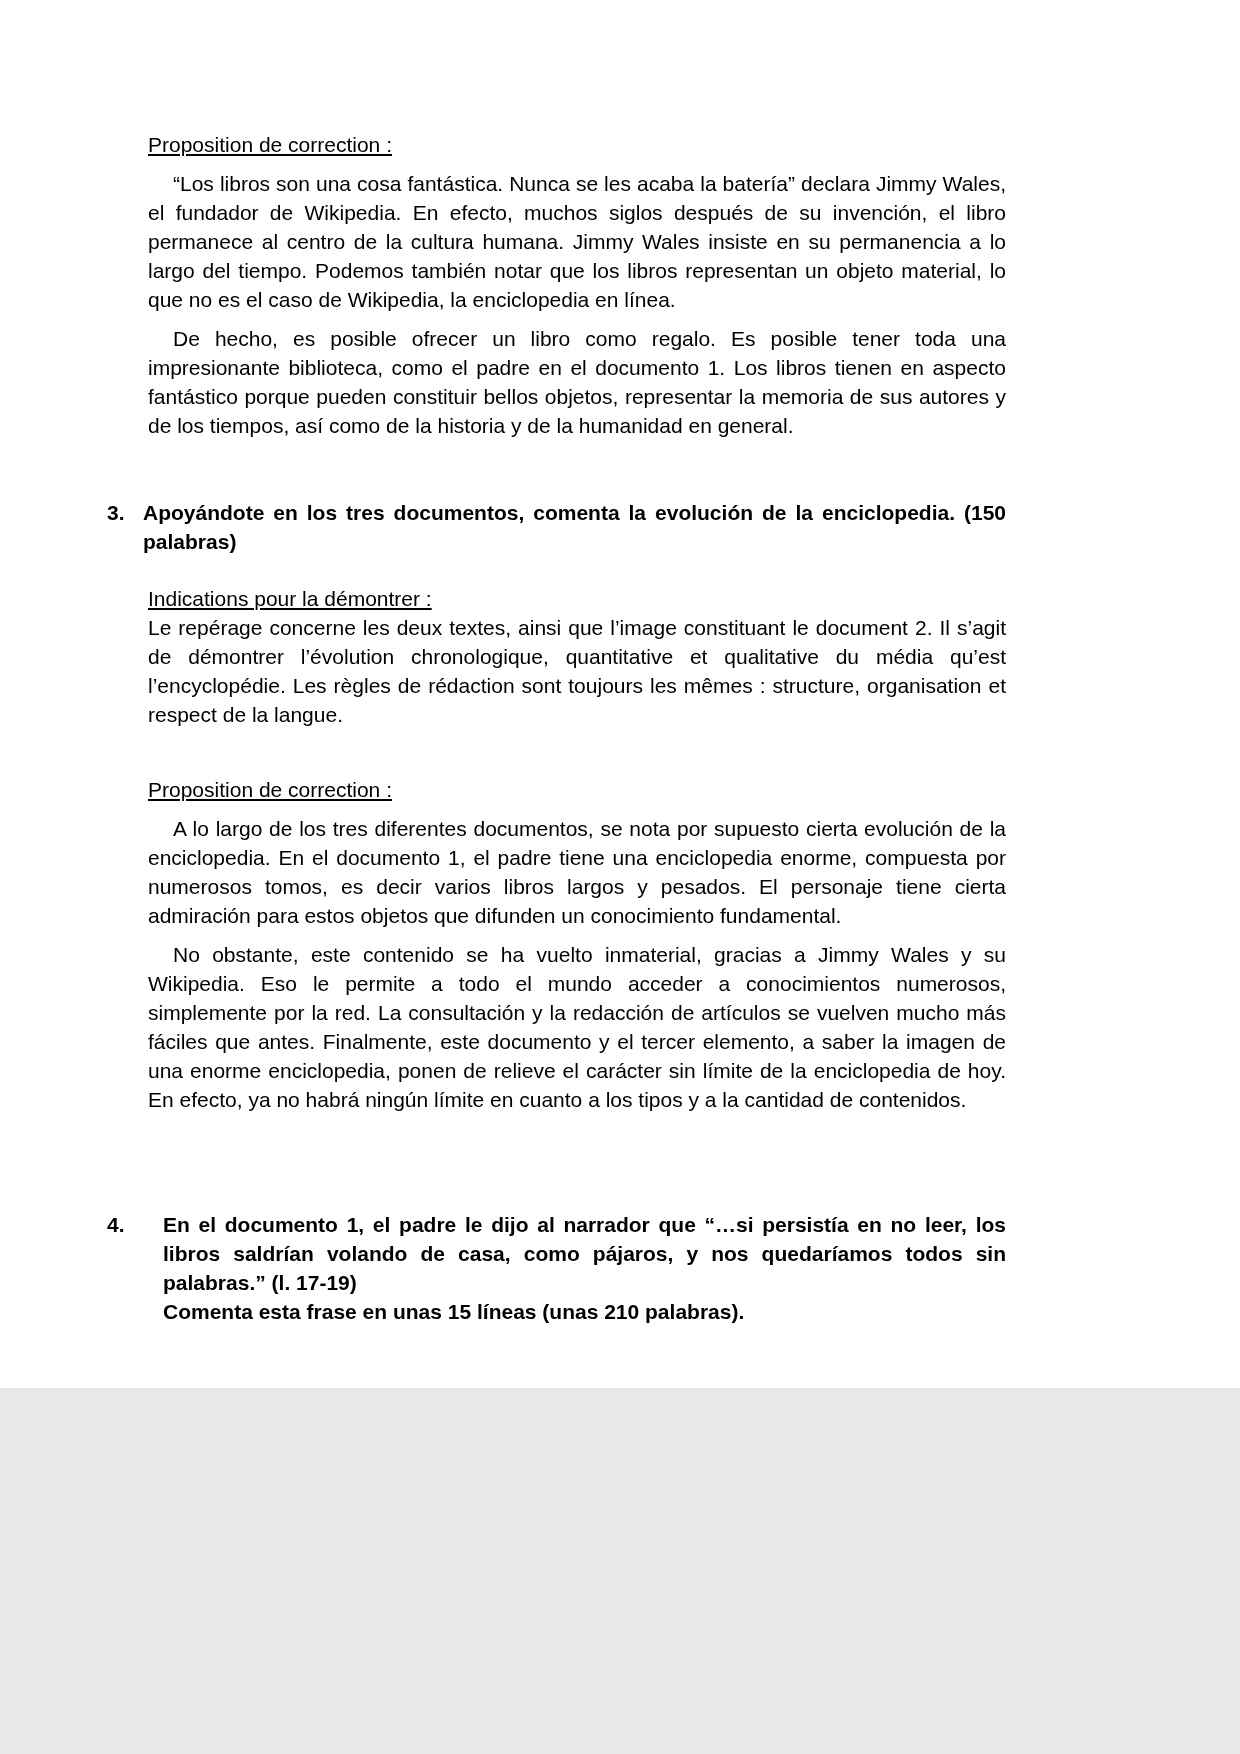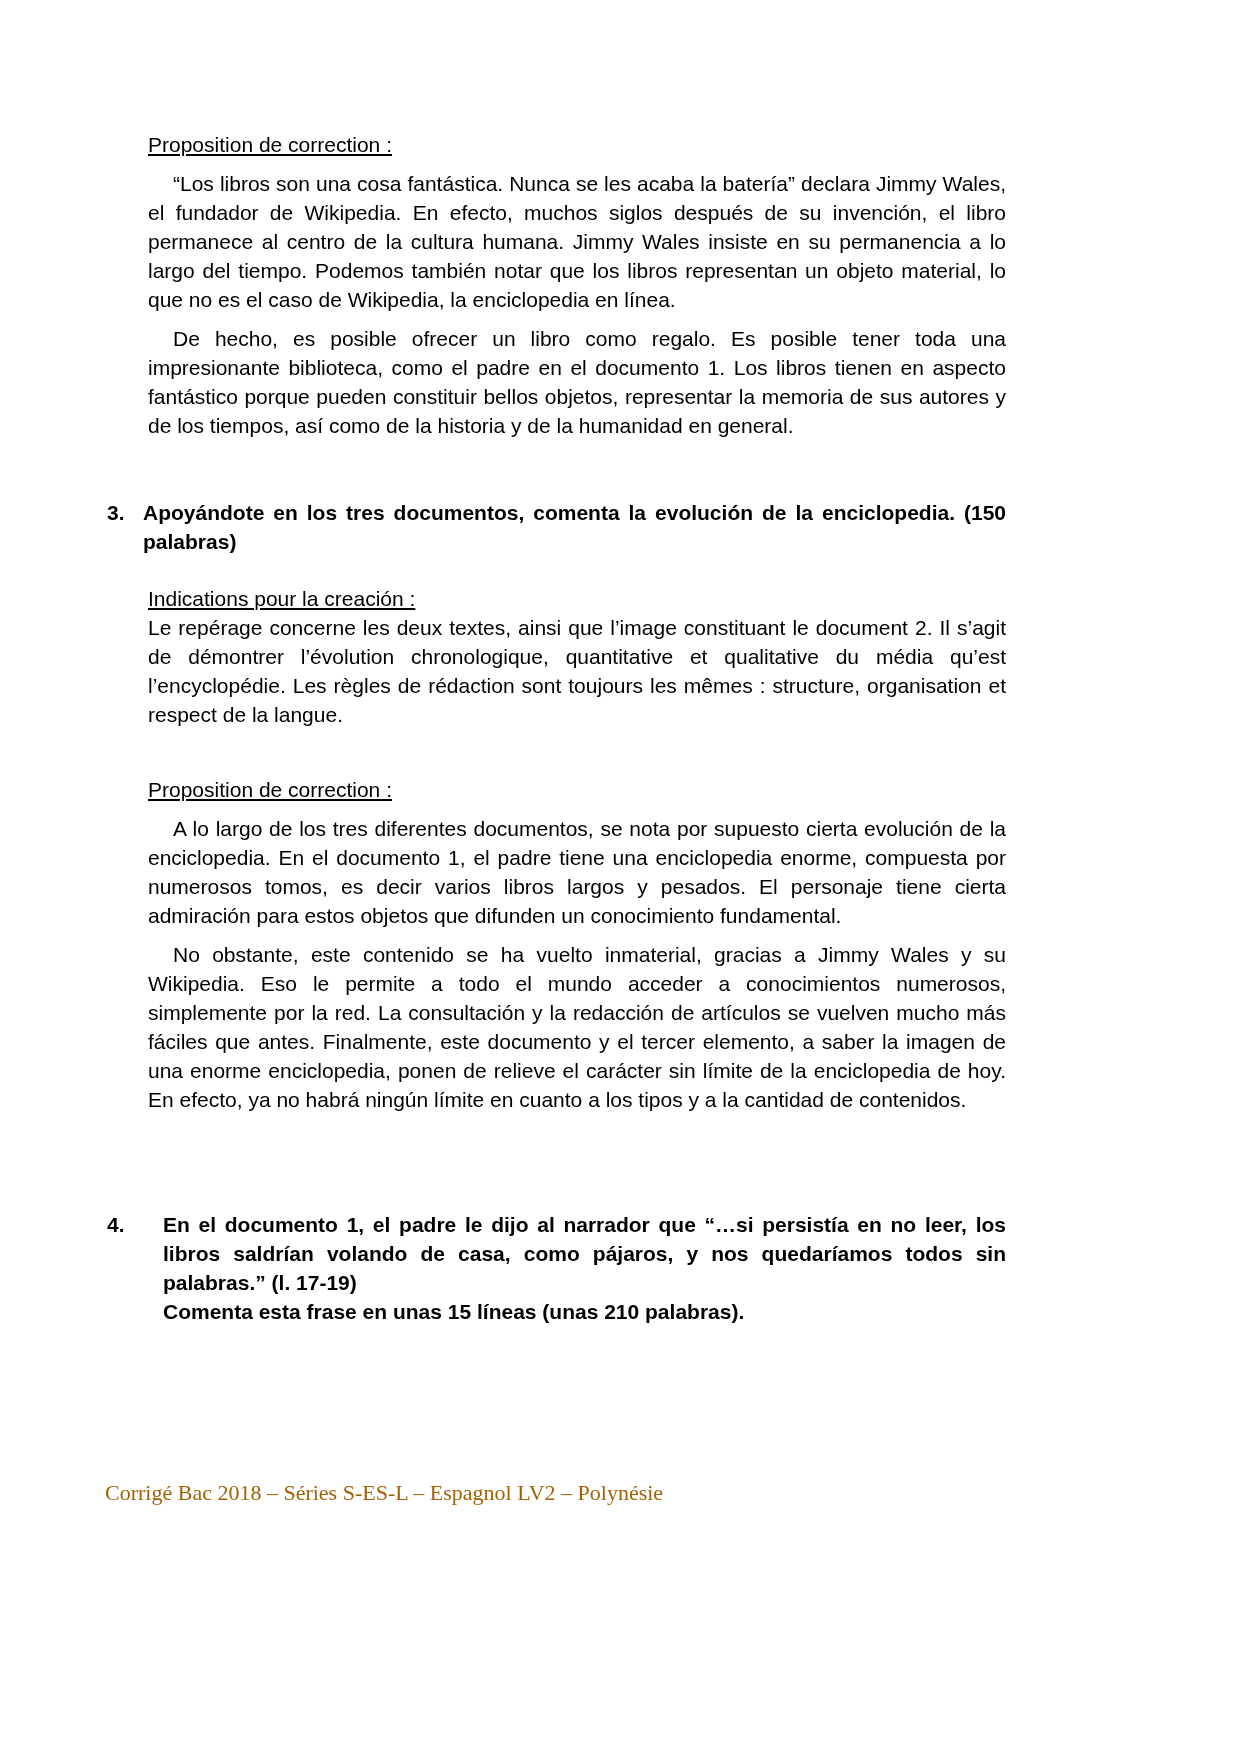--- a/index.html
+++ b/index.html
@@ -1,19 +1,19 @@
 <!DOCTYPE html>
 <html><head>
 <meta charset="utf-8">
 <style>
   html, body { margin: 0; padding: 0; background: #e8e8e8; }
   .page {
     position: relative;
     width: 1240px;
-    height: 1754px;
+    height: 1388px;
     margin: 0 auto;
     background: #ffffff;
     font-family: "Liberation Sans", sans-serif;
     color: #000000;
     overflow: hidden;
   }
   .content {
     position: absolute;
     left: 148px;
     top: 130px;
@@ -71,21 +71,21 @@
     <p class="body-para indent">“Los libros son una cosa fantástica. Nunca se les acaba la batería” declara Jimmy Wales, el fundador de Wikipedia. En efecto, muchos siglos después de su invención, el libro permanece al centro de la cultura humana. Jimmy Wales insiste en su permanencia a lo largo del tiempo. Podemos también notar que los libros representan un objeto material, lo que no es el caso de Wikipedia, la enciclopedia en línea.</p>
 
     <p class="body-para indent">De hecho, es posible ofrecer un libro como regalo. Es posible tener toda una impresionante biblioteca, como el padre en el documento 1. Los libros tienen en aspecto fantástico porque pueden constituir bellos objetos, representar la memoria de sus autores y de los tiempos, así como de la historia y de la humanidad en general.</p>
 
 
     <div class="question q3">
       <div class="qnum">3.</div>
       <div class="qtext">Apoyándote en los tres documentos, comenta la evolución de la enciclopedia. (150 palabras)</div>
     </div>
 
-    <div class="heading-underline indications-heading">Indications pour la creación :</div>
+    <div class="heading-underline indications-heading">Indications pour la démontrer :</div>
 
     <p class="body-para">Le repérage concerne les deux textes, ainsi que l’image constituant le document 2. Il s’agit de démontrer l’évolution chronologique, quantitative et qualitative du média qu’est l’encyclopédie. Les règles de rédaction sont toujours les mêmes : structure, organisation et respect de la langue.</p>
 
     <div class="heading-underline correction2-heading">Proposition de correction :</div>
 
     <p class="body-para indent">A lo largo de los tres diferentes documentos, se nota por supuesto cierta evolución de la enciclopedia. En el documento 1, el padre tiene una enciclopedia enorme, compuesta por numerosos tomos, es decir varios libros largos y pesados. El personaje tiene cierta admiración para estos objetos que difunden un conocimiento fundamental.</p>
 
     <p class="body-para indent">No obstante, este contenido se ha vuelto inmaterial, gracias a Jimmy Wales y su Wikipedia. Eso le permite a todo el mundo acceder a conocimientos numerosos, simplemente por la red. La consultación y la redacción de artículos se vuelven mucho más fáciles que antes. Finalmente, este documento y el tercer elemento, a saber la imagen de una enorme enciclopedia, ponen de relieve el carácter sin límite de la enciclopedia de hoy. En efecto, ya no habrá ningún límite en cuanto a los tipos y a la cantidad de contenidos.</p>
 
     <div class="question q4">

